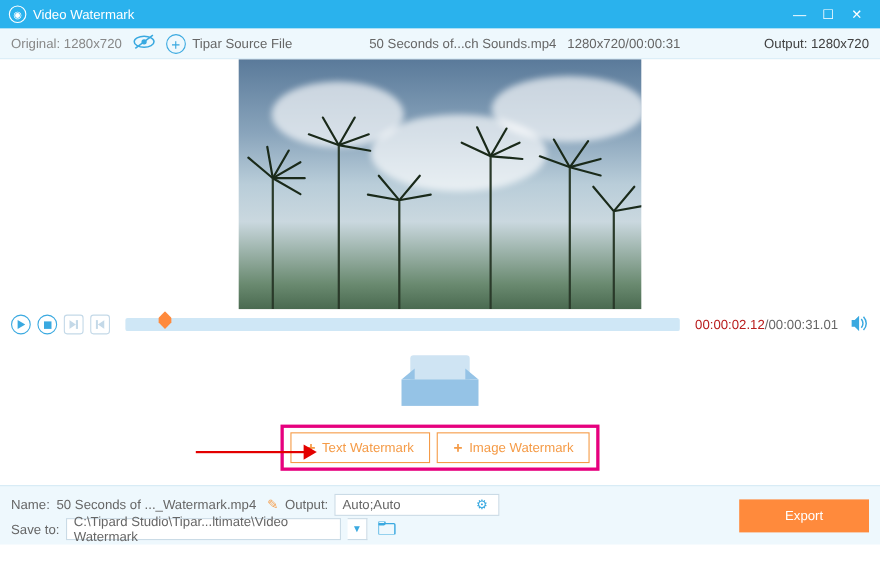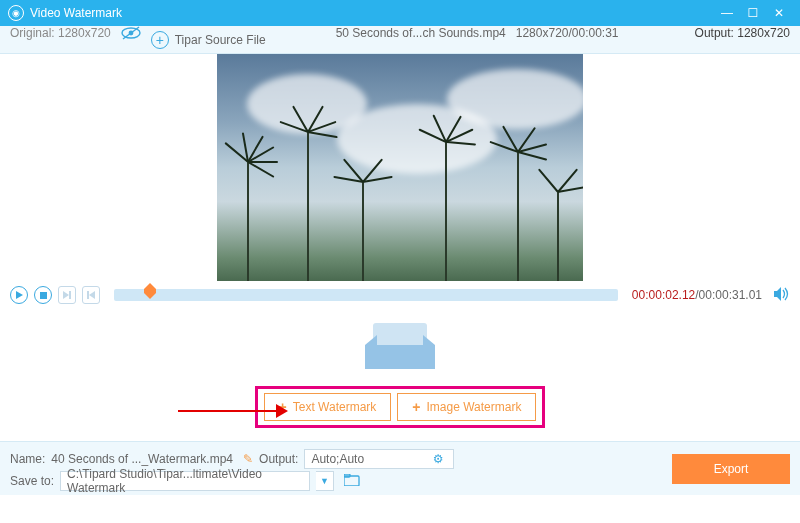--- a/index.html
+++ b/index.html
@@ -1,21 +1,21 @@
 <!DOCTYPE html>
 <html><head>
 <meta charset="utf-8">
 <style>
 *{box-sizing:border-box;margin:0;padding:0;font-family:"Segoe UI",Arial,sans-serif;font-size:12px}
 body{background:#fff;width:800px;height:523px;overflow:hidden;position:relative}
 .titlebar{height:26px;background:#2ab2ed;display:flex;align-items:center;padding:0 8px;color:#fff}
 .titlebar .logo{width:16px;height:16px;border:1.5px solid #fff;border-radius:50%;display:flex;align-items:center;justify-content:center;margin-right:6px;font-size:9px}
 .titlebar .title{flex:1}
 .winbtn{width:26px;height:26px;display:flex;align-items:center;justify-content:center;cursor:pointer}
-.infobar{height:28px;background:#eef8fd;border-bottom:1px solid #d5eaf5;display:flex;padding:0 10px;color:#555}
+.infobar{height:28px;background:#eef8fd;border-bottom:1px solid #d5eaf5;display:flex;align-items:center;padding:0 10px;color:#555}
 .infobar .orig{color:#888}
 .eye{margin:0 10px;color:#3aa9e0}
 .csf{display:flex;align-items:center;color:#666}
 .csf .plus{width:18px;height:18px;border:1.5px solid #3aa9e0;border-radius:50%;color:#3aa9e0;display:flex;align-items:center;justify-content:center;margin-right:6px;font-size:14px;line-height:1}
 .infobar .fname{margin-left:70px;color:#666}
 .infobar .res{margin-left:10px;color:#666}
 .infobar .out{margin-left:auto;color:#404040}
 .preview{height:227px;background:#fff;position:relative}
 .video{position:absolute;left:217px;top:0;width:366px;height:227px;background:linear-gradient(180deg,#5a7a9a 0%,#8aa5bc 30%,#b9cdd9 50%,#cad8df 65%,#6a8a70 90%,#4a6a50 100%);overflow:hidden}
 .cloud{position:absolute;border-radius:50%;background:rgba(255,255,255,0.65);filter:blur(3px)}
@@ -196,21 +196,21 @@
     <div class="wmbtn">
         <span class="p">+</span>
         <span>Image Watermark</span>
       </div>
   </div>
 </div>
 
 <div class="bottom">
   <div class="row">
     <span class="lbl">Name:</span>
-    <span style="color:#666">40 Seconds of ..._Watermark.mp4</span>
+    <span style="color:#666">50 Seconds of ..._Watermark.mp4</span>
     <span class="edit-ic">✎</span>
     <span class="lbl" style="">Output:</span>
     <div class="field" style="width:150px;position:relative">
       <span>Auto;Auto</span>
       <span class="gear-ic">⚙</span>
     </div>
   </div>
   <div class="row">
     <span class="lbl">Save to:</span>
     <div class="field" style="width:250px">

